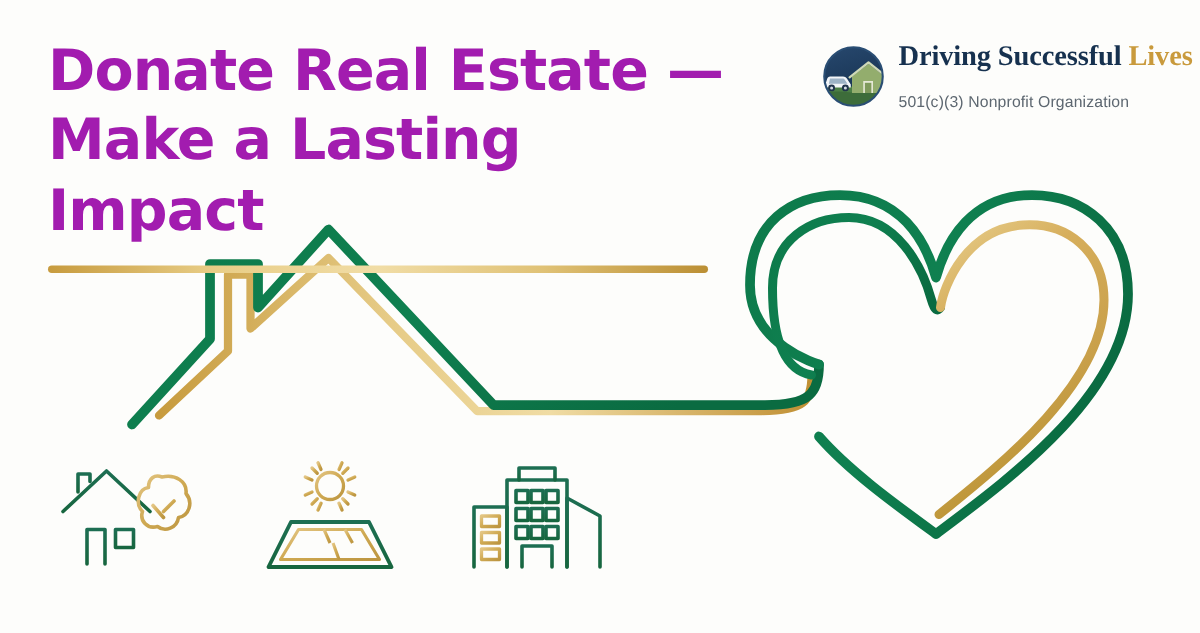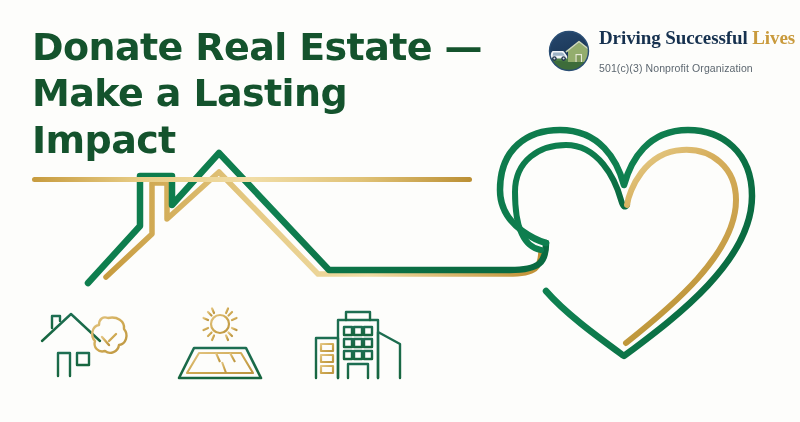--- a/index.html
+++ b/index.html
@@ -26,21 +26,21 @@
     top: 24px;
     width: 470px;
   }
   #headline {
     margin: 0;
     font-family: "DejaVu Sans", sans-serif;
     font-size: 38px;
     line-height: 1.22;
     font-weight: bold;
     letter-spacing: -0.6px;
-    color: #14532d;
+    color: #a21caf;
     white-space: pre-line;
   }
   #headline-rule {
     margin-top: 14px;
     width: 440px;
     height: 5px;
     border-radius: 3px;
     background: linear-gradient(90deg,#c79b3e 0%,#e8cd86 25%,#f1dda6 50%,#e0c276 75%,#bb8f34 100%);
   }
 

